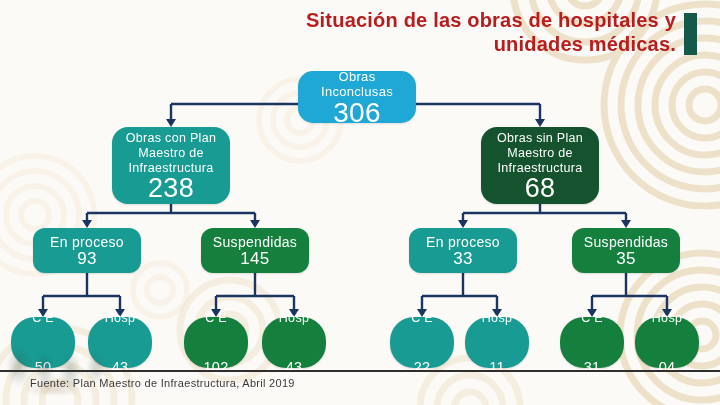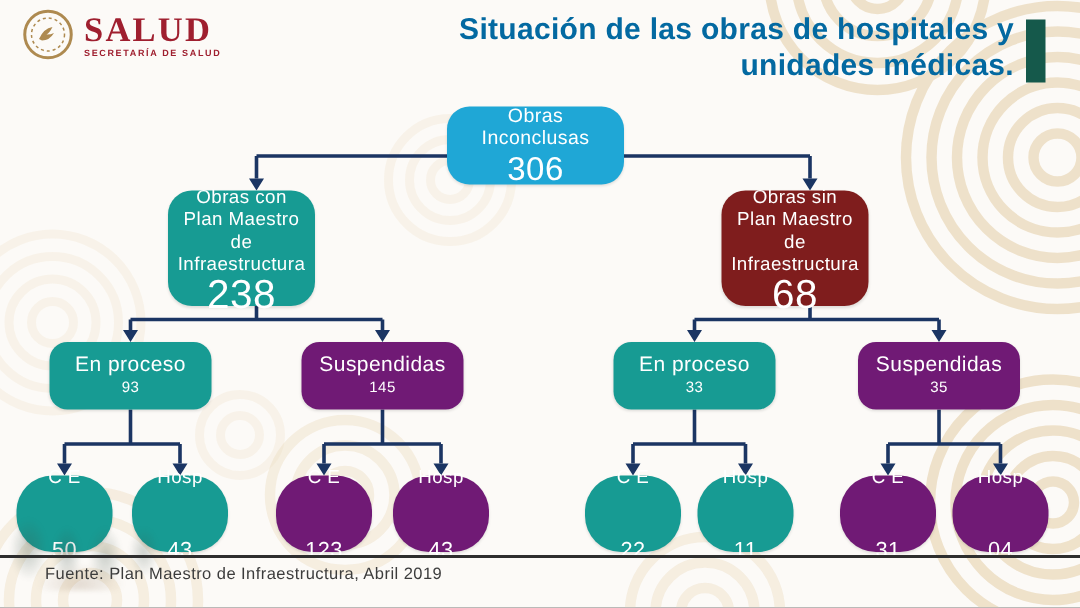--- a/index.html
+++ b/index.html
@@ -14,46 +14,46 @@
   .logo{position:absolute;left:14px;top:5px;display:flex;align-items:center;gap:6px;}
   .logo-text .brand{
     font-family:"Liberation Serif", serif;font-weight:bold;font-size:23px;
     letter-spacing:1.5px;color:#9F1F2F;line-height:24px;display:block;
   }
   .logo-text .sub{
     display:block;font-size:6px;font-weight:bold;letter-spacing:1.1px;color:#9F1F2F;margin-top:1px;
   }
   .title{
     position:absolute;top:8px;right:44px;width:470px;text-align:right;
-    color:#0369a1;font-weight:bold;font-size:20px;line-height:24px;letter-spacing:0.2px;
+    color:#b91c1c;font-weight:bold;font-size:20px;line-height:24px;letter-spacing:0.2px;
   }
   .accent-bar{position:absolute;top:13px;right:23px;width:13px;height:42px;background:#15594B;}
 
   
   .node{
     position:absolute;border-radius:13px;color:#fff;
     display:flex;flex-direction:column;align-items:center;justify-content:center;
     text-align:center;letter-spacing:0.3px;box-shadow:0 1px 2px rgba(0,0,0,0.12);
   }
   .c-blue{background:#1FA7D6;} .c-teal{background:#179B93;}
-  .c-red{background:#7f1d1d;}  .c-amber{background:#701a75;}
+  .c-red{background:#14532d;}  .c-amber{background:#15803d;}
 
   .n-root{left:298px;top:71px;width:118px;height:52px;border-radius:15px;}
   .n-root .label{font-size:13px;line-height:15px;padding:0 10px;}
-  .n-root .value{font-size:22px;line-height:27px;}
-
-  .n-l2{width:98px;height:77px;border-radius:16px;top:127px;}
+  .n-root .value{font-size:28px;line-height:27px;}
+
+  .n-l2{width:118px;height:77px;border-radius:16px;top:127px;}
   .n-conplan{left:112px;} .n-sinplan{left:481px;}
   .n-l2 .label{font-size:12.5px;line-height:15px;padding:0 6px;}
   .n-l2 .value{font-size:27px;line-height:24px;}
 
   .n-l3{width:108px;height:45px;top:228px;border-radius:12px;}
   .n-cpep{left:33px;} .n-cpsu{left:201px;} .n-spep{left:409px;} .n-spsu{left:572px;}
   .n-l3 .label{font-size:14px;line-height:16px;}
-  .n-l3 .value{font-size:10px;line-height:18px;}
+  .n-l3 .value{font-size:17px;line-height:18px;}
 
   .n-l4{width:64px;height:51px;top:317px;border-radius:24px;}
   .n-cpep-ce{left:11px;} .n-cpep-h{left:88px;}
   .n-cpsu-ce{left:184px;} .n-cpsu-h{left:262px;}
   .n-spep-ce{left:390px;} .n-spep-h{left:465px;}
   .n-spsu-ce{left:560px;} .n-spsu-h{left:635px;}
   .n-l4 .label{font-size:12.5px;line-height:16px;}
   .n-l4 .value{font-size:14.5px;line-height:18px;margin-top:32px;}
 
   
@@ -113,31 +113,20 @@
         <circle cx="35" cy="215" r="44"></circle>
         <circle cx="35" cy="215" r="59"></circle>
       <circle cx="300" cy="120" r="13"></circle>
         <circle cx="300" cy="120" r="27"></circle>
         <circle cx="300" cy="120" r="41"></circle>
       <circle cx="160" cy="290" r="13"></circle>
         <circle cx="160" cy="290" r="27"></circle>
     </g>
   </svg>
 
-  <div class="logo">
-    <svg width="36" height="36" viewBox="0 0 36 36" aria-hidden="true">
-      <circle cx="18" cy="18" r="15.5" fill="none" stroke="#AE8A50" stroke-width="2"></circle>
-      <circle cx="18" cy="18" r="11" fill="none" stroke="#AE8A50" stroke-width="1" stroke-dasharray="2 2"></circle>
-      <path d="M12 21 q3 -7 9 -8 q-2 4 -4 5 q3 0 5 -1 q-3 5 -8 5 z" fill="#AE8A50"></path>
-    </svg>
-    <div class="logo-text">
-      <span class="brand">SALUD</span>
-      <span class="sub">SECRETARÍA DE SALUD</span>
-    </div>
-  </div>
 
   <div class="title">
     <span>Situación de las obras de hospitales y</span><br>
     <span>unidades médicas.</span>
   </div>
   <div class="accent-bar"></div>
 
   <svg class="layer" viewBox="0 0 720 405" aria-hidden="true">
     <g stroke="#1B3563" stroke-width="2.4" fill="none">
       <path d="M171,104 H540 M171,104 V119 M540,104 V119"></path>
@@ -192,21 +181,21 @@
   <div class="node c-teal n-l4 n-cpep-ce">
     <div class="label">C E</div>
     <div class="value">50</div>
   </div>
   <div class="node c-teal n-l4 n-cpep-h">
     <div class="label">Hosp</div>
     <div class="value">43</div>
   </div>
   <div class="node c-amber n-l4 n-cpsu-ce">
     <div class="label">C E</div>
-    <div class="value">123</div>
+    <div class="value">102</div>
   </div>
   <div class="node c-amber n-l4 n-cpsu-h">
     <div class="label">Hosp</div>
     <div class="value">43</div>
   </div>
   <div class="node c-teal n-l4 n-spep-ce">
     <div class="label">C E</div>
     <div class="value">22</div>
   </div>
   <div class="node c-teal n-l4 n-spep-h">

